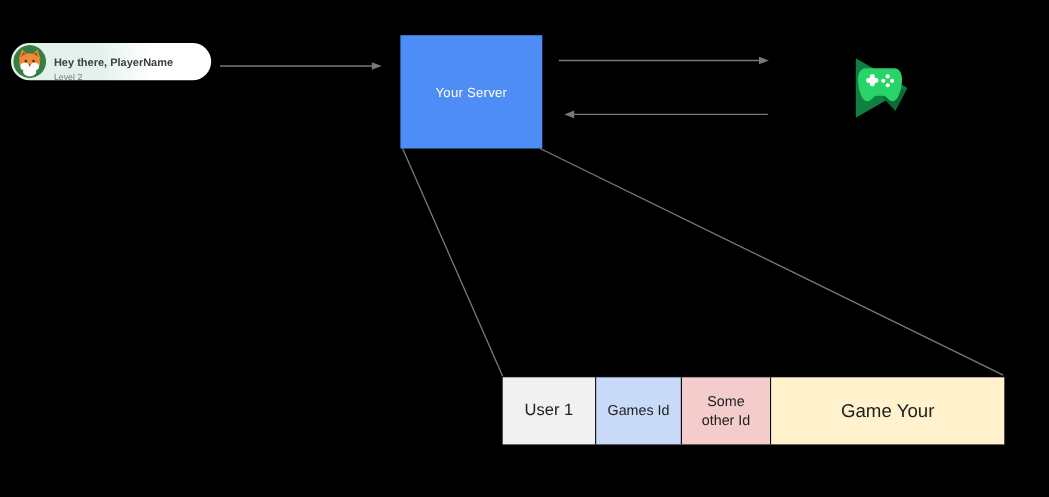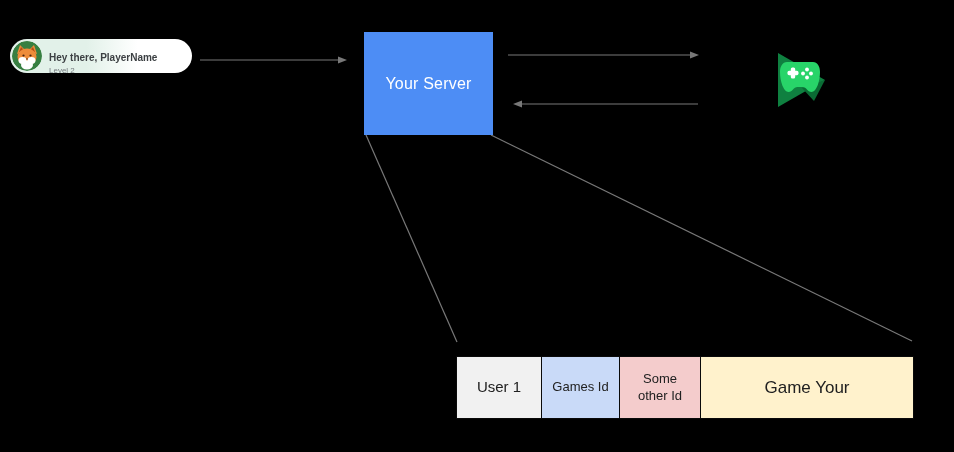--- a/index.html
+++ b/index.html
@@ -22,39 +22,39 @@
   .player-card .texts{margin-left:7px;display:flex;flex-direction:column;line-height:1.25;}
   .player-card .greeting{font-size:10px;font-weight:bold;color:var(--card-title,#3c4043);margin-top:16px;}
   .player-card .level{font-size:8px;color:var(--card-sub,#73787d);margin-top:1px;}
 
   
   .server-box{
     position:absolute;left:364px;top:32px;width:129px;height:103px;
     background:var(--server-fill,#4d8df5);
     display:flex;align-items:center;justify-content:center;
   }
-  .server-box .label{color:#ffffff;font-size:16px;letter-spacing:.2px;text-align:right;}
+  .server-box .label{color:#ffffff;font-size:12px;letter-spacing:.2px;text-align:right;}
 
   
   .play-games{position:absolute;left:774px;top:49px;}
   .pg-triangle{fill:var(--pg-dark,#0f8040);}
   .pg-wedge{fill:var(--pg-wedge,#0a6b34);}
   .pg-pad{fill:var(--pg-bright,#28d469);}
   .pg-white{fill:#ffffff;}
 
   
   .fox-bg{fill:var(--avatar-green,#377f41);}
   .fox-fur{fill:var(--fox-orange,#ee8c3b);}
   .fox-ear-in{fill:#b44f16;}
   .fox-white{fill:#ffffff;}
   .fox-dark{fill:#4a2410;}
 
   
   .user-table{
-    position:absolute;left:456px;top:356px;width:458px;height:63px;
+    position:absolute;left:456px;top:342px;width:458px;height:63px;
     display:flex;box-sizing:border-box;border:1px solid #0a0a0a;
   }
   .user-table .cell{
     display:flex;align-items:center;justify-content:center;
     box-sizing:border-box;height:100%;
     color:var(--text-dark,#212121);
   }
   .user-table .cell + .cell{border-left:1px solid #0a0a0a;}
   .user-table .cell span{white-space:pre-line;text-align:center;line-height:1.25;}
   .cell-user{flex:0 0 84px;background:var(--cell-user,#f1f1f1);font-size:15px;}

